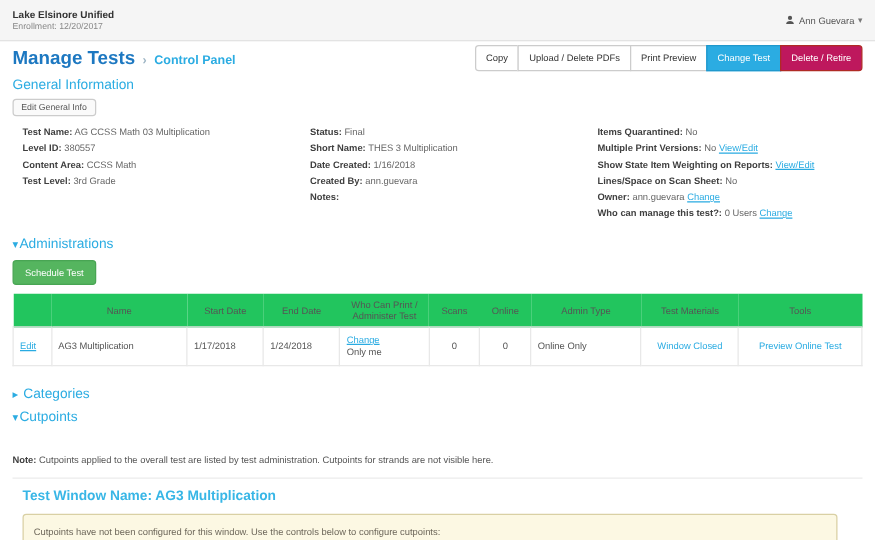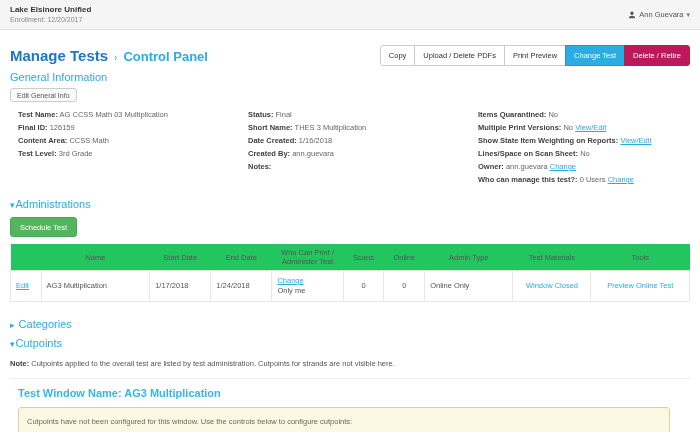--- a/index.html
+++ b/index.html
@@ -2,35 +2,35 @@
 <html><head>
 <meta charset="utf-8">
 <style>
   * { margin:0; padding:0; box-sizing:border-box; }
   html,body { background:#fff; }
   body { font-family:"Liberation Sans","DejaVu Sans",sans-serif; color:#555; }
   .page { width:700px; height:432px; overflow:hidden; background:#fff; }
 
   
   .topbar { height:30px; background:#f5f5f5; border-bottom:1px solid #e3e3e3;
-            display:flex; justify-content:space-between; padding:5px 10px; }
+            display:flex; justify-content:space-between; align-items:center; padding:16px 10px; }
   .district { font-size:8px; font-weight:bold; color:#333; line-height:10px; }
   .enrollment { font-size:7px; color:#888; line-height:9px; }
   .usermenu { display:flex; align-items:center; gap:3px; font-size:7.5px; color:#555; cursor:pointer; }
   .usermenu svg { display:block; }
   .menu-caret { font-size:7px; color:#777; }
 
   .content { padding:0 10px; }
 
   
-  .header-row { display:flex; justify-content:space-between; align-items:center; margin-top:15px; }
+  .header-row { display:flex; justify-content:space-between; align-items:center; margin-top:3px; }
   .breadcrumb { display:flex; align-items:baseline; gap:6px; }
   .bc-title { font-size:15px; font-weight:bold; color:#1d78c1; }
   .bc-sep { font-size:10px; color:#9fb6c5; font-weight:bold; }
-  .bc-current { font-size:13px; font-weight:bold; color:#2bace2; }
+  .bc-current { font-size:10px; font-weight:bold; color:#2bace2; }
 
   .btn-group { display:flex; }
   .btn { font-size:7.5px; padding:5px 8px; background:#fff; border:1px solid #ccc;
          color:#333; margin-left:-1px; cursor:pointer; font-family:inherit; }
   .btn:first-child { border-radius:3px 0 0 3px; margin-left:0; }
   .btn:last-child { border-radius:0 3px 3px 0; }
   .btn-primary { background:#2bace2; border-color:#2098cc; color:#fff; }
   .btn-danger { background:#be185d; border-color:#b02a25; color:#fff; }
 
   
@@ -57,21 +57,21 @@
                cursor:pointer; font-family:inherit; }
   table { width:100%; border-collapse:collapse; font-size:7.5px; margin-top:7px; }
   thead th { background:#22c55e; color:#555; font-weight:normal; text-align:center;
              padding:4px 3px; border-bottom:1px solid #e0e0e0; line-height:9px; }
   tbody td { border:1px solid #e8e8e8; padding:5px 5px; color:#555; line-height:10px; }
   td.c { text-align:center; }
 
   
   .cat-h { margin-top:16px; }
   .cut-h { margin-top:7px; }
-  .note { font-size:7.5px; color:#555; margin-top:10px; line-height:10px; }
+  .note { font-size:7.5px; color:#555; margin-top:23px; line-height:10px; }
   .rule { border:0; border-top:1px solid #ececec; margin:9px 0 8px 0; }
   .window-panel { padding-left:8px; }
   .window-h { font-size:11px; font-weight:bold; color:#38b6e6; }
   .alert { margin-top:8px; margin-right:20px; background:#fcf8e3; border:1px solid #d9d0a4;
            border-radius:3px; padding:9px 8px 20px 8px; font-size:7.5px; color:#6d675a; }
 </style>
 </head>
 <body>
 
 <div class="page">
@@ -110,21 +110,21 @@
       </div>
     </div>
 
     
     <div class="section-h gi-h">General Information</div>
     <button class="small-btn">Edit General Info</button>
 
     <div class="info-grid">
       <div>
         <div class="field"><span class="lbl">Test Name:</span> <span class="val">AG CCSS Math 03 Multiplication</span></div>
-        <div class="field"><span class="lbl">Final ID:</span> <span class="val">126159</span></div>
+        <div class="field"><span class="lbl">Level ID:</span> <span class="val">380557</span></div>
         <div class="field"><span class="lbl">Content Area:</span> <span class="val">CCSS Math</span></div>
         <div class="field"><span class="lbl">Test Level:</span> <span class="val">3rd Grade</span></div>
       </div>
       <div>
         <div class="field"><span class="lbl">Status:</span> <span class="val">Final</span></div>
         <div class="field"><span class="lbl">Short Name:</span> <span class="val">THES 3 Multiplication</span></div>
         <div class="field"><span class="lbl">Date Created:</span> <span class="val">1/16/2018</span></div>
         <div class="field"><span class="lbl">Created By:</span> <span class="val">ann.guevara</span></div>
         <div class="field"><span class="lbl">Notes:</span> <span class="val"></span></div>
       </div>

